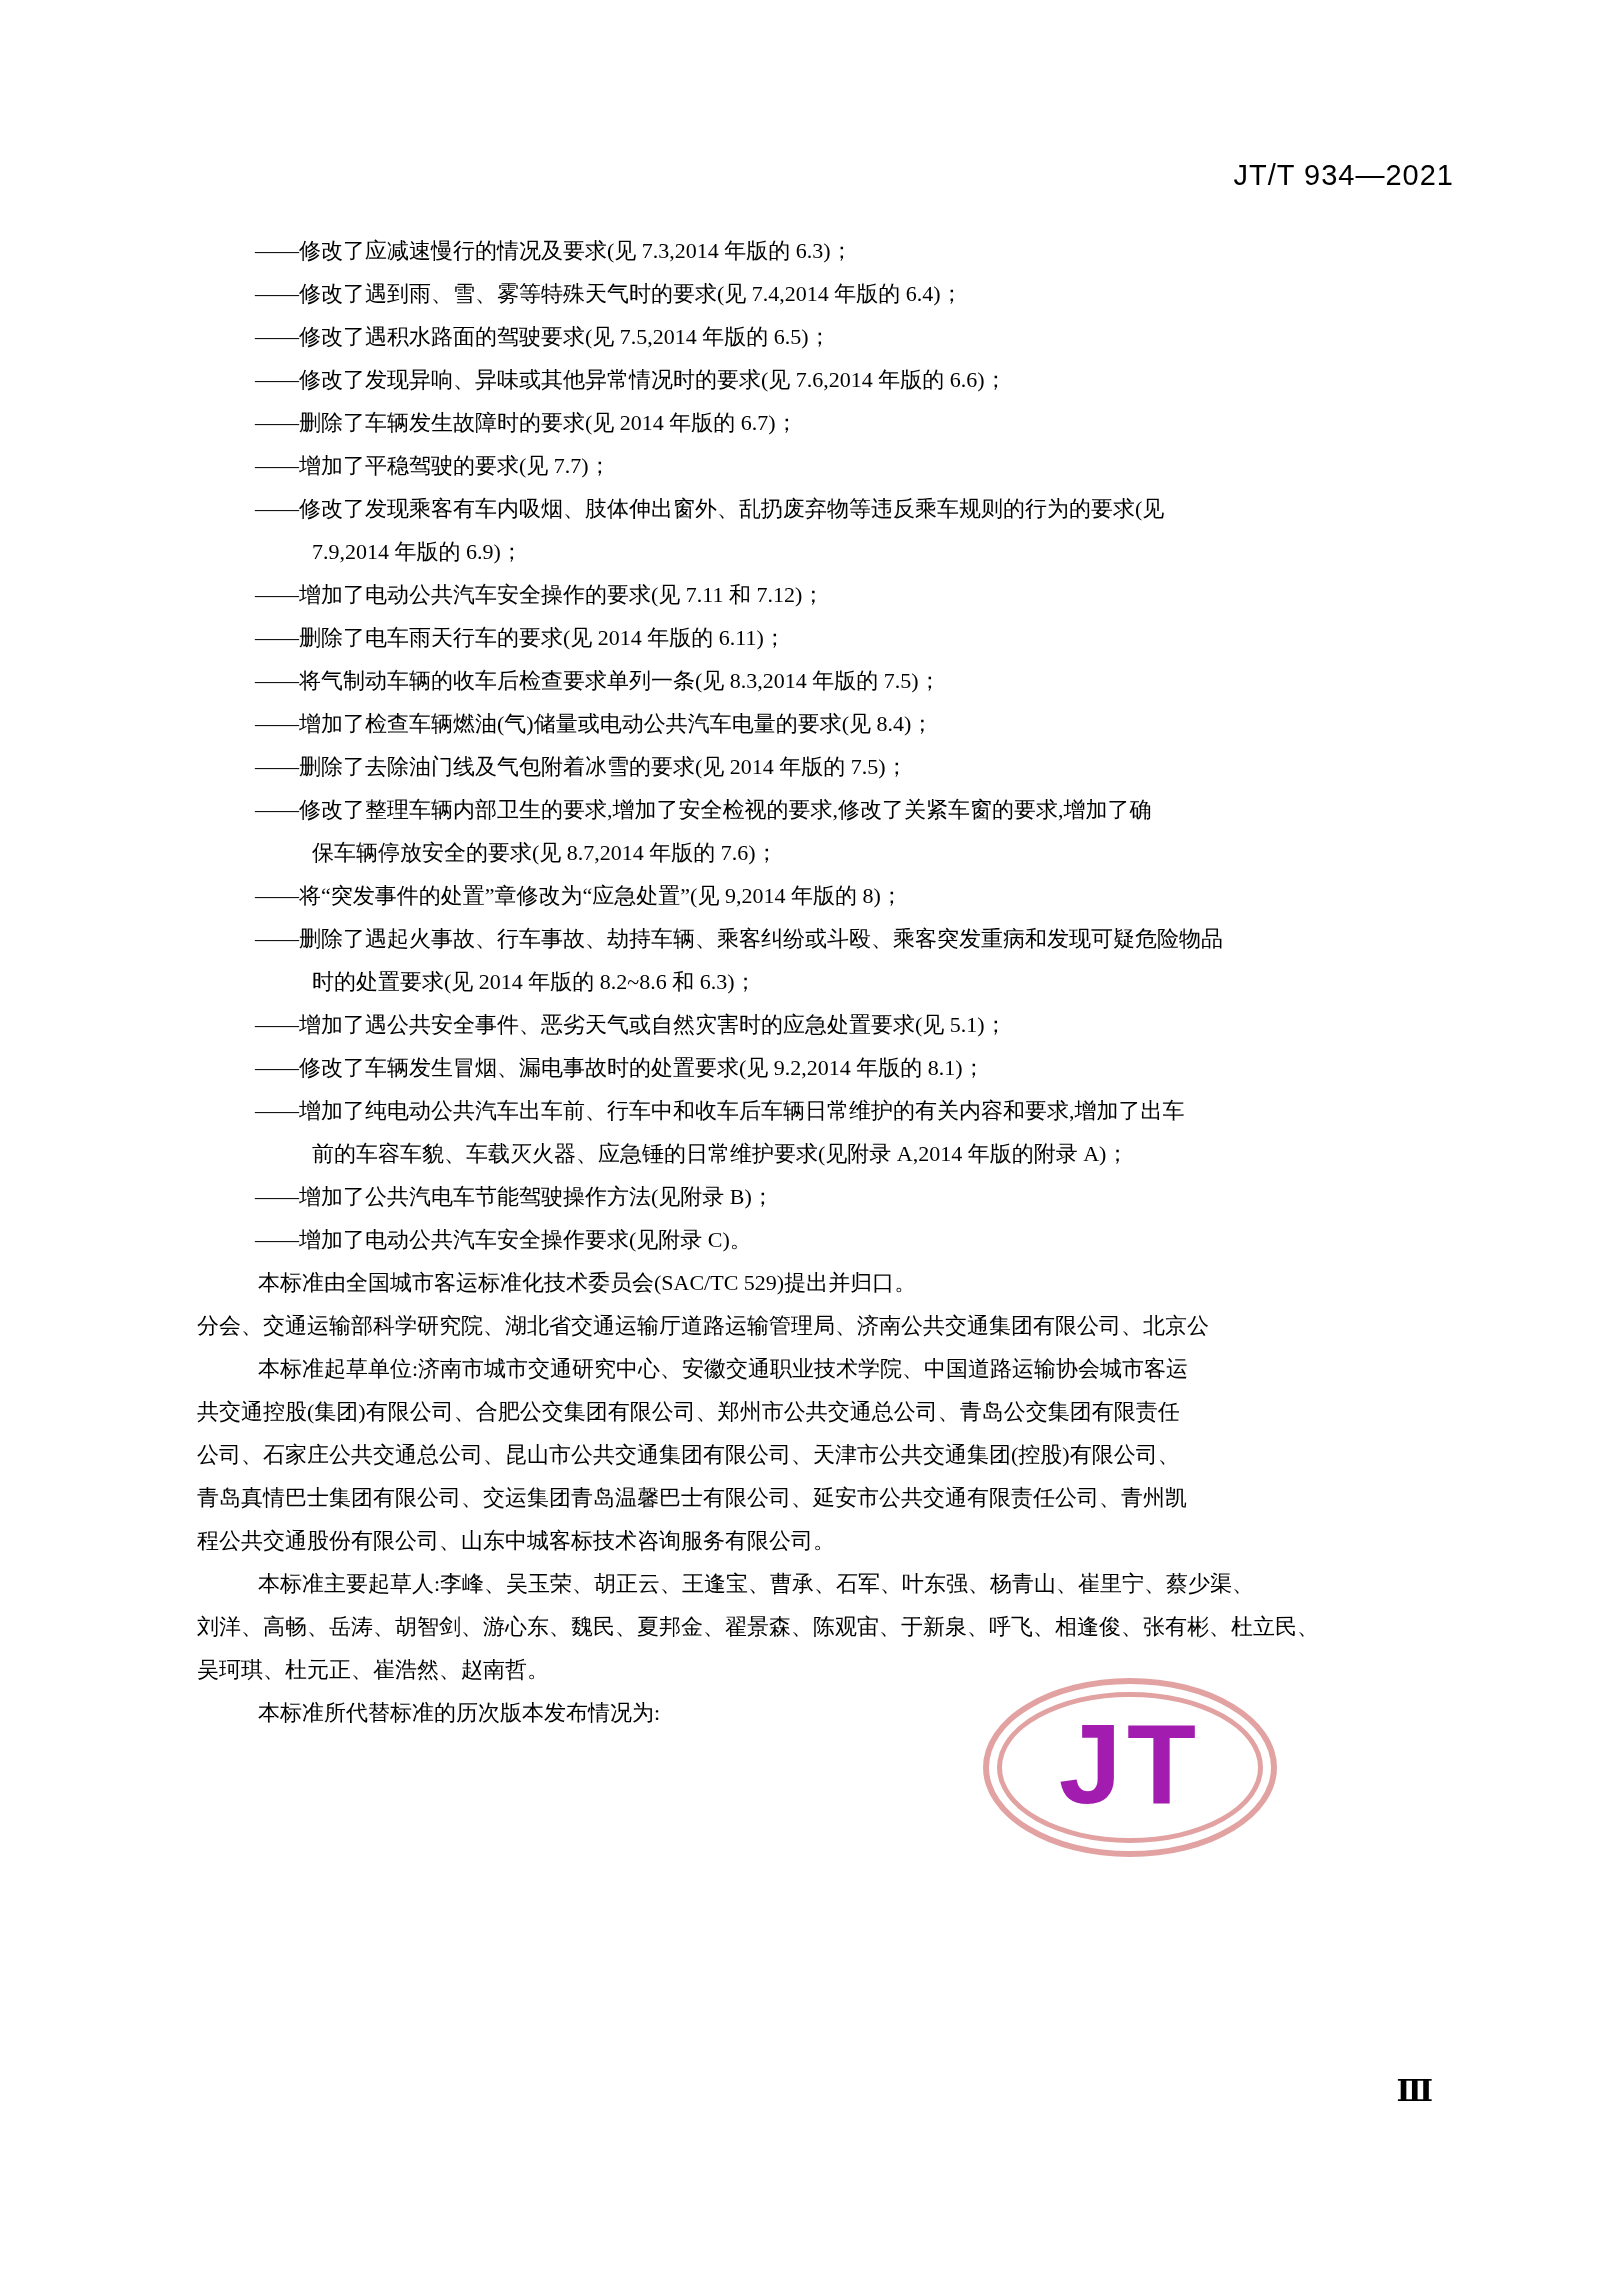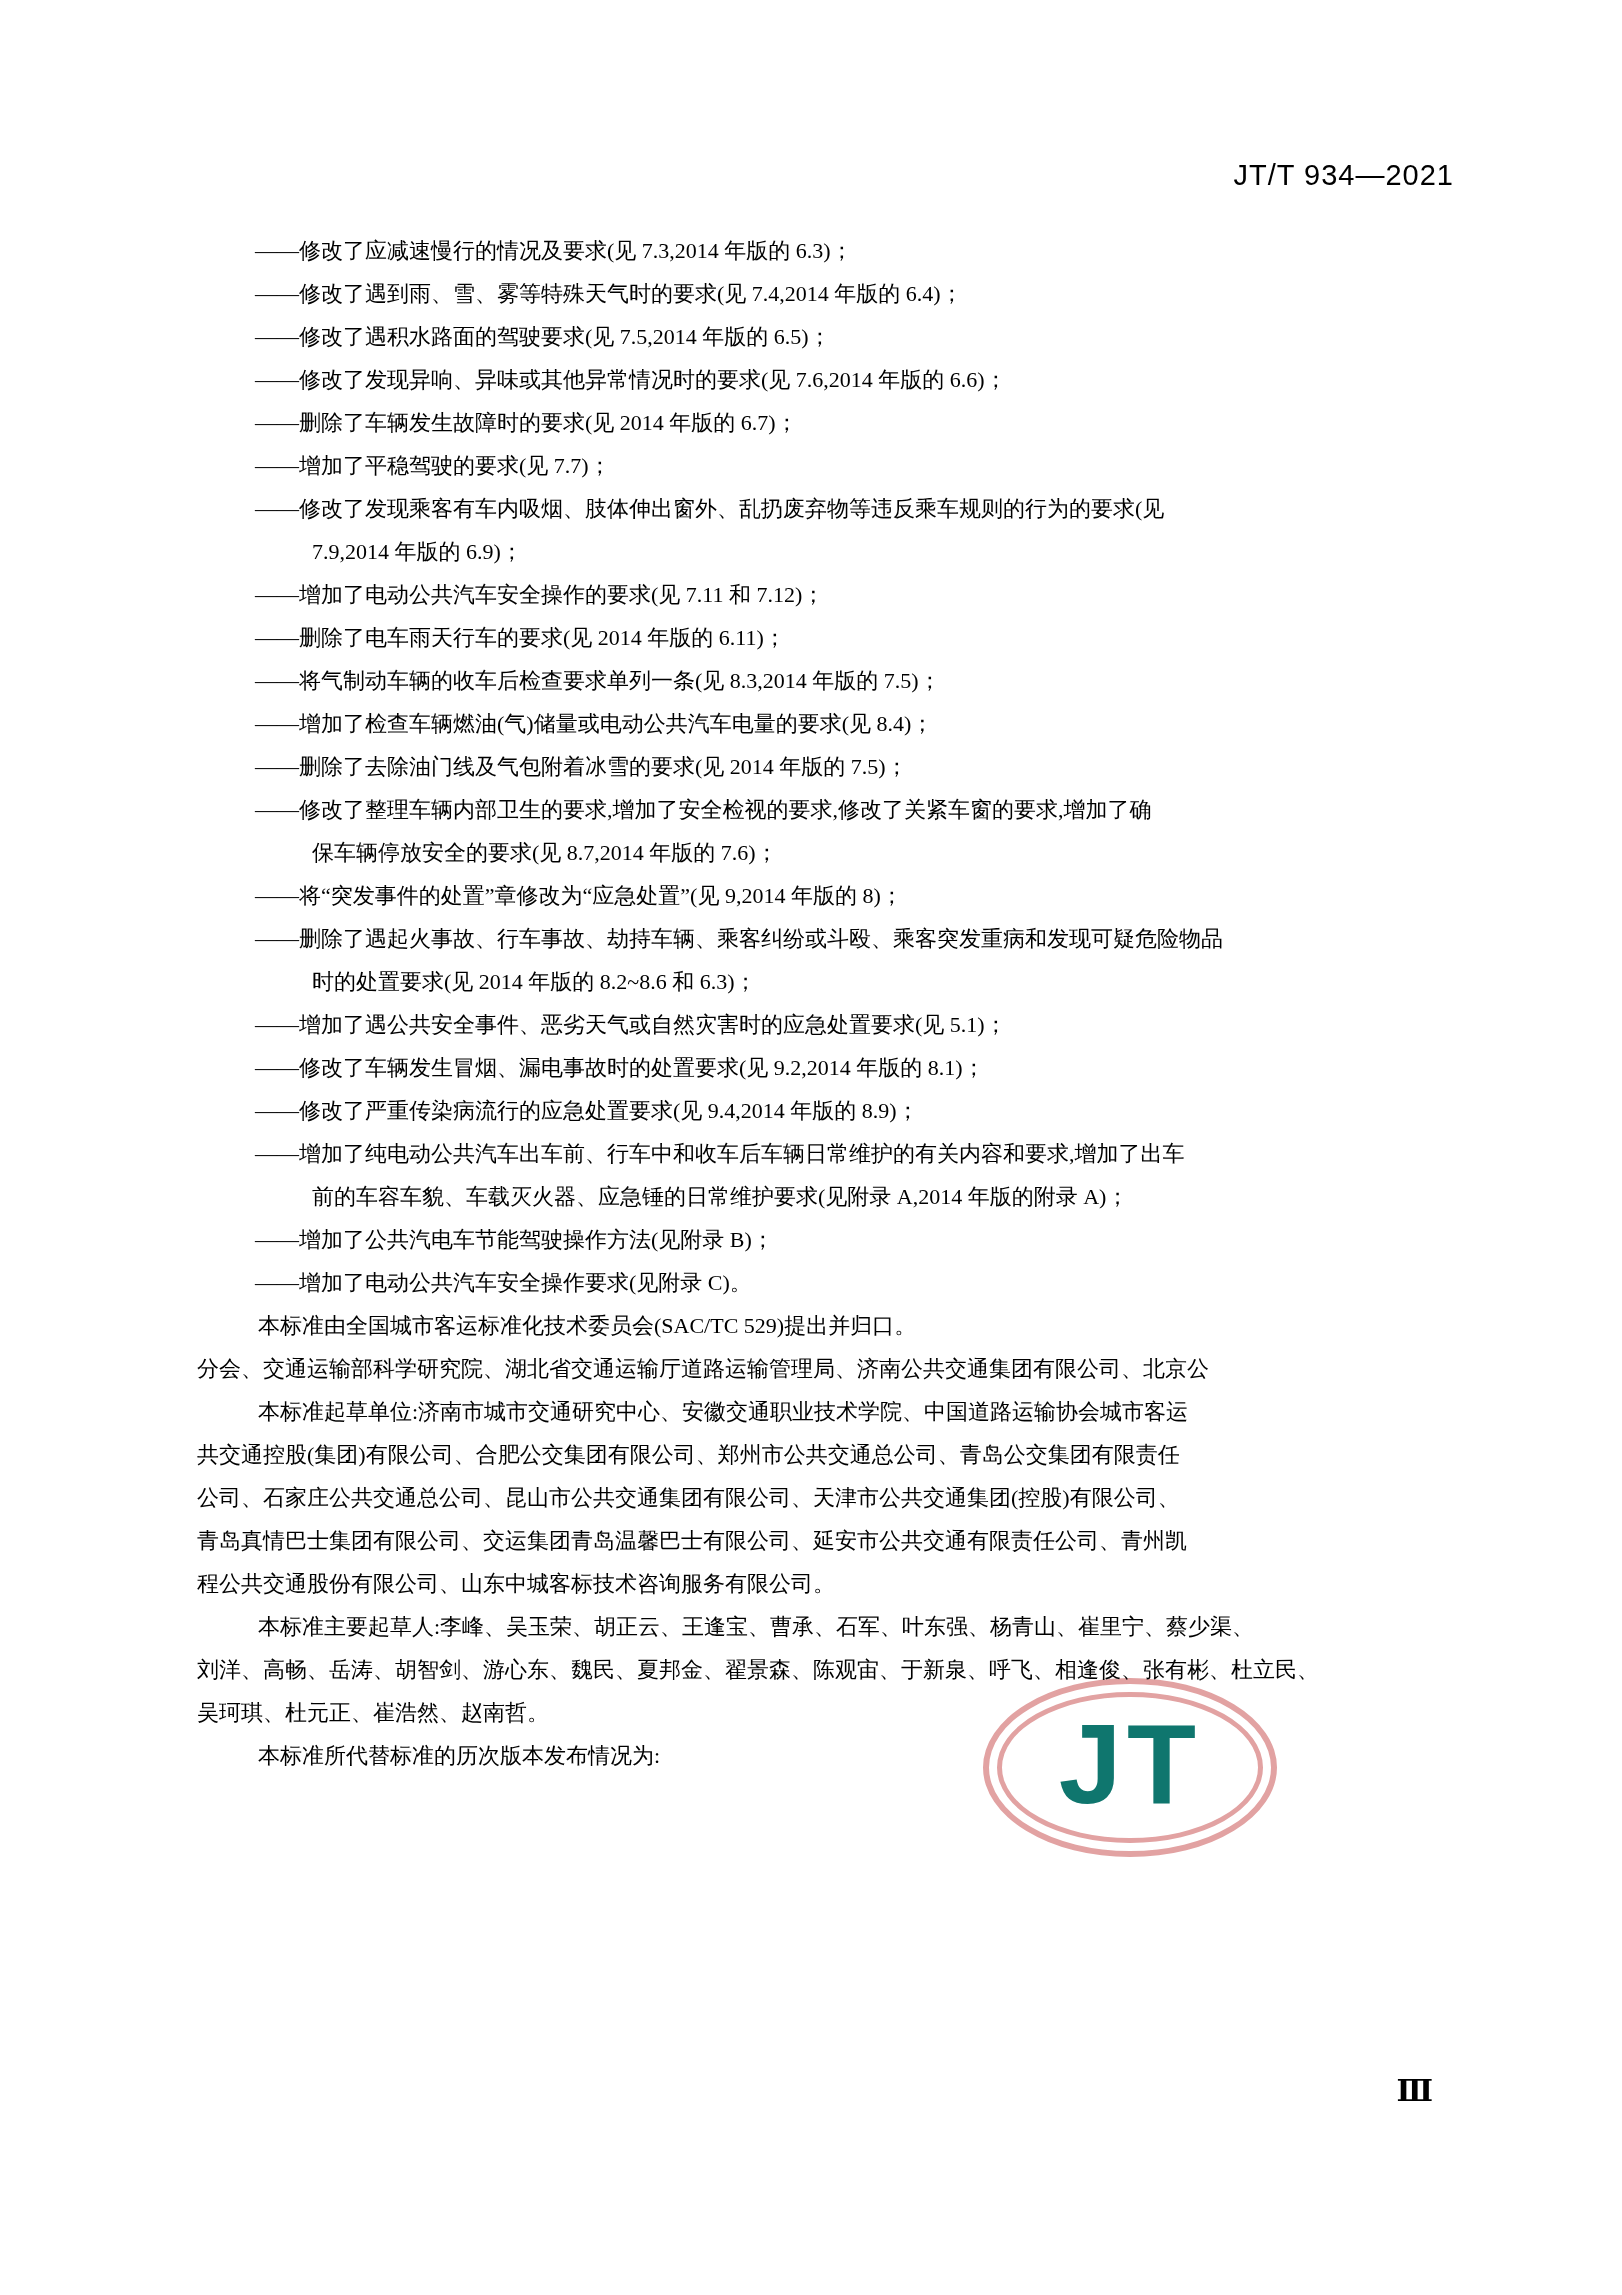--- a/index.html
+++ b/index.html
@@ -88,21 +88,21 @@
 </head>
 <body>
 
 <div class="page">
 
   <div class="header-code">JT/T 934—2021</div>
 
   <div class="watermark">
     <div class="wm-ring-outer" style="border-color: rgb(226, 162, 162);"></div>
     <div class="wm-ring-inner" style="border-color: rgb(226, 162, 162);"></div>
-    <div class="wm-letters" style="color: #0f766e;">JT</div>
+    <div class="wm-letters" style="color: #a21caf;">JT</div>
   </div>
 
   <div class="text-block" id="foreword">
       <div class="line dash">——修改了应减速慢行的情况及要求(见 7.3,2014 年版的 6.3)；</div>
       <div class="line dash">——修改了遇到雨、雪、雾等特殊天气时的要求(见 7.4,2014 年版的 6.4)；</div>
       <div class="line dash">——修改了遇积水路面的驾驶要求(见 7.5,2014 年版的 6.5)；</div>
       <div class="line dash">——修改了发现异响、异味或其他异常情况时的要求(见 7.6,2014 年版的 6.6)；</div>
       <div class="line dash">——删除了车辆发生故障时的要求(见 2014 年版的 6.7)；</div>
       <div class="line dash">——增加了平稳驾驶的要求(见 7.7)；</div>
       <div class="line dash">——修改了发现乘客有车内吸烟、肢体伸出窗外、乱扔废弃物等违反乘车规则的行为的要求(见</div>
@@ -112,21 +112,20 @@
       <div class="line dash">——将气制动车辆的收车后检查要求单列一条(见 8.3,2014 年版的 7.5)；</div>
       <div class="line dash">——增加了检查车辆燃油(气)储量或电动公共汽车电量的要求(见 8.4)；</div>
       <div class="line dash">——删除了去除油门线及气包附着冰雪的要求(见 2014 年版的 7.5)；</div>
       <div class="line dash">——修改了整理车辆内部卫生的要求,增加了安全检视的要求,修改了关紧车窗的要求,增加了确</div>
       <div class="line cont">保车辆停放安全的要求(见 8.7,2014 年版的 7.6)；</div>
       <div class="line dash">——将“突发事件的处置”章修改为“应急处置”(见 9,2014 年版的 8)；</div>
       <div class="line dash">——删除了遇起火事故、行车事故、劫持车辆、乘客纠纷或斗殴、乘客突发重病和发现可疑危险物品</div>
       <div class="line cont">时的处置要求(见 2014 年版的 8.2~8.6 和 6.3)；</div>
       <div class="line dash">——增加了遇公共安全事件、恶劣天气或自然灾害时的应急处置要求(见 5.1)；</div>
       <div class="line dash">——修改了车辆发生冒烟、漏电事故时的处置要求(见 9.2,2014 年版的 8.1)；</div>
-      <div class="line dash">——修改了严重传染病流行的应急处置要求(见 9.4,2014 年版的 8.9)；</div>
       <div class="line dash">——增加了纯电动公共汽车出车前、行车中和收车后车辆日常维护的有关内容和要求,增加了出车</div>
       <div class="line cont">前的车容车貌、车载灭火器、应急锤的日常维护要求(见附录 A,2014 年版的附录 A)；</div>
       <div class="line dash">——增加了公共汽电车节能驾驶操作方法(见附录 B)；</div>
       <div class="line dash">——增加了电动公共汽车安全操作要求(见附录 C)。</div>
       <div class="line para">本标准由全国城市客运标准化技术委员会(SAC/TC 529)提出并归口。</div>
       <div class="line left">分会、交通运输部科学研究院、湖北省交通运输厅道路运输管理局、济南公共交通集团有限公司、北京公</div>
       <div class="line para">本标准起草单位:济南市城市交通研究中心、安徽交通职业技术学院、中国道路运输协会城市客运</div>
       <div class="line left">共交通控股(集团)有限公司、合肥公交集团有限公司、郑州市公共交通总公司、青岛公交集团有限责任</div>
       <div class="line left">公司、石家庄公共交通总公司、昆山市公共交通集团有限公司、天津市公共交通集团(控股)有限公司、</div>
       <div class="line left">青岛真情巴士集团有限公司、交运集团青岛温馨巴士有限公司、延安市公共交通有限责任公司、青州凯</div>

